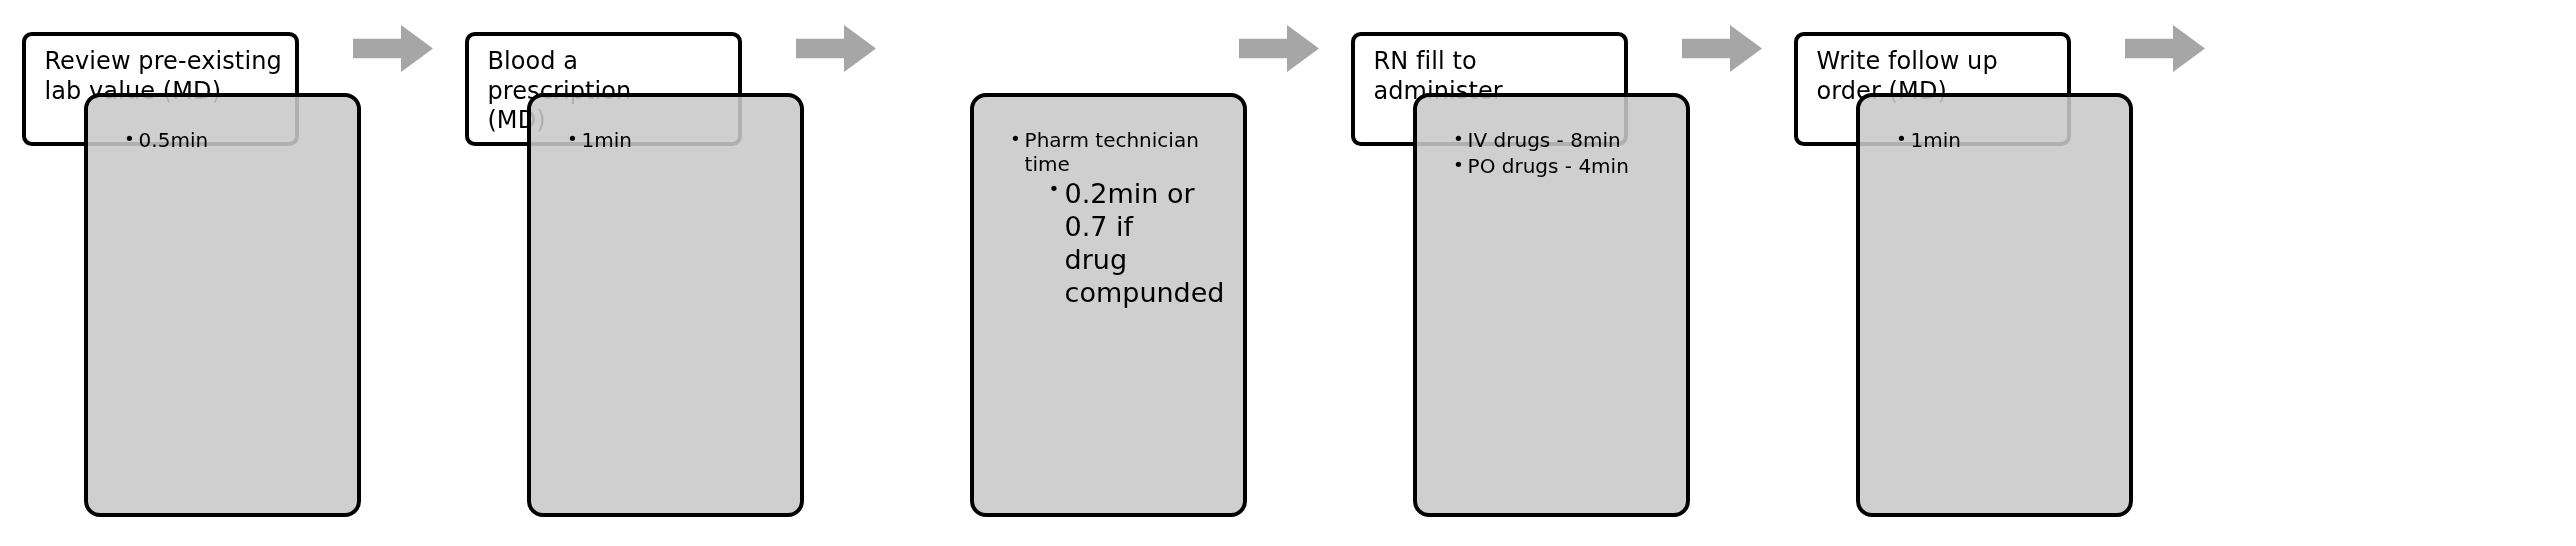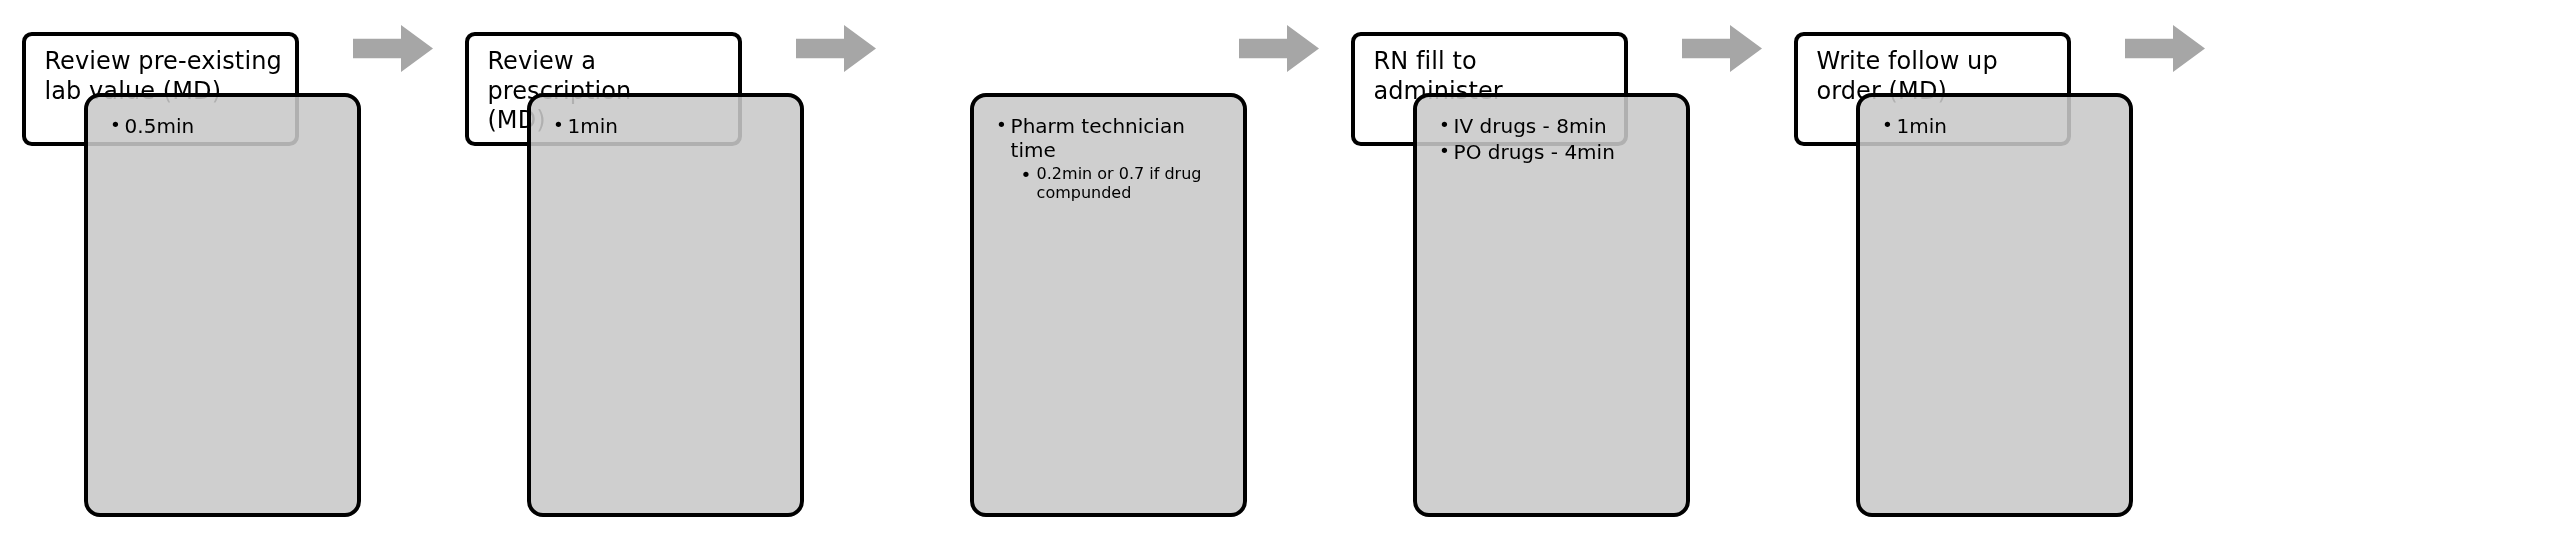--- a/index.html
+++ b/index.html
@@ -72,21 +72,21 @@
     background: rgba(200, 200, 200, 0.88);
     border: 4.3px solid #000000;
     border-radius: 16px;
     z-index: 5;
     padding: 17px 11px 0 8.6px;
   }
 
   
   .bullets {
     list-style: none;
-    margin: 0;
+    margin: 14px;
     padding: 0;
   }
   .bullets > li {
     position: relative;
     font-size: 20px;
     line-height: 1.22;
     color: #000000;
     padding-left: 28px;
     margin: 0 0 1.2px 0;
   }
@@ -97,21 +97,21 @@
     top: -0.6px;
     font-size: 18.4px;
     line-height: 1.32;
   }
   
   .bullets .bullets {
     margin-top: 1.2px;
   }
   .bullets .bullets > li {
     padding-left: 26px;
-    font-size: 16px;
+    font-size: 27px;
   }
   .bullets .bullets > li::before {
     left: 9.8px;
   }
 
   
   .arrow-slot {
     position: relative;
     flex: 0 0 auto;
     width: 93px;
@@ -148,21 +148,21 @@
       </div>
       <div class="arrow-slot">
         <div class="arrow">
           <svg viewBox="0 0 130 76" xmlns="http://www.w3.org/2000/svg">
             <polygon points="0,22 78,22 78,0 130,38 78,76 78,54 0,54" fill="#a6a6a6"></polygon>
           </svg>
         </div>
       </div>
       <div class="step">
         <div class="title-card">
-          <div class="title-text">Review a prescription
+          <div class="title-text">Blood a prescription
 (MD)</div>
         </div>
         <div class="detail-card">
           <ul class="bullets">
             <li><span>1min</span></li>
           </ul>
         </div>
       </div>
       <div class="arrow-slot">
         <div class="arrow">

